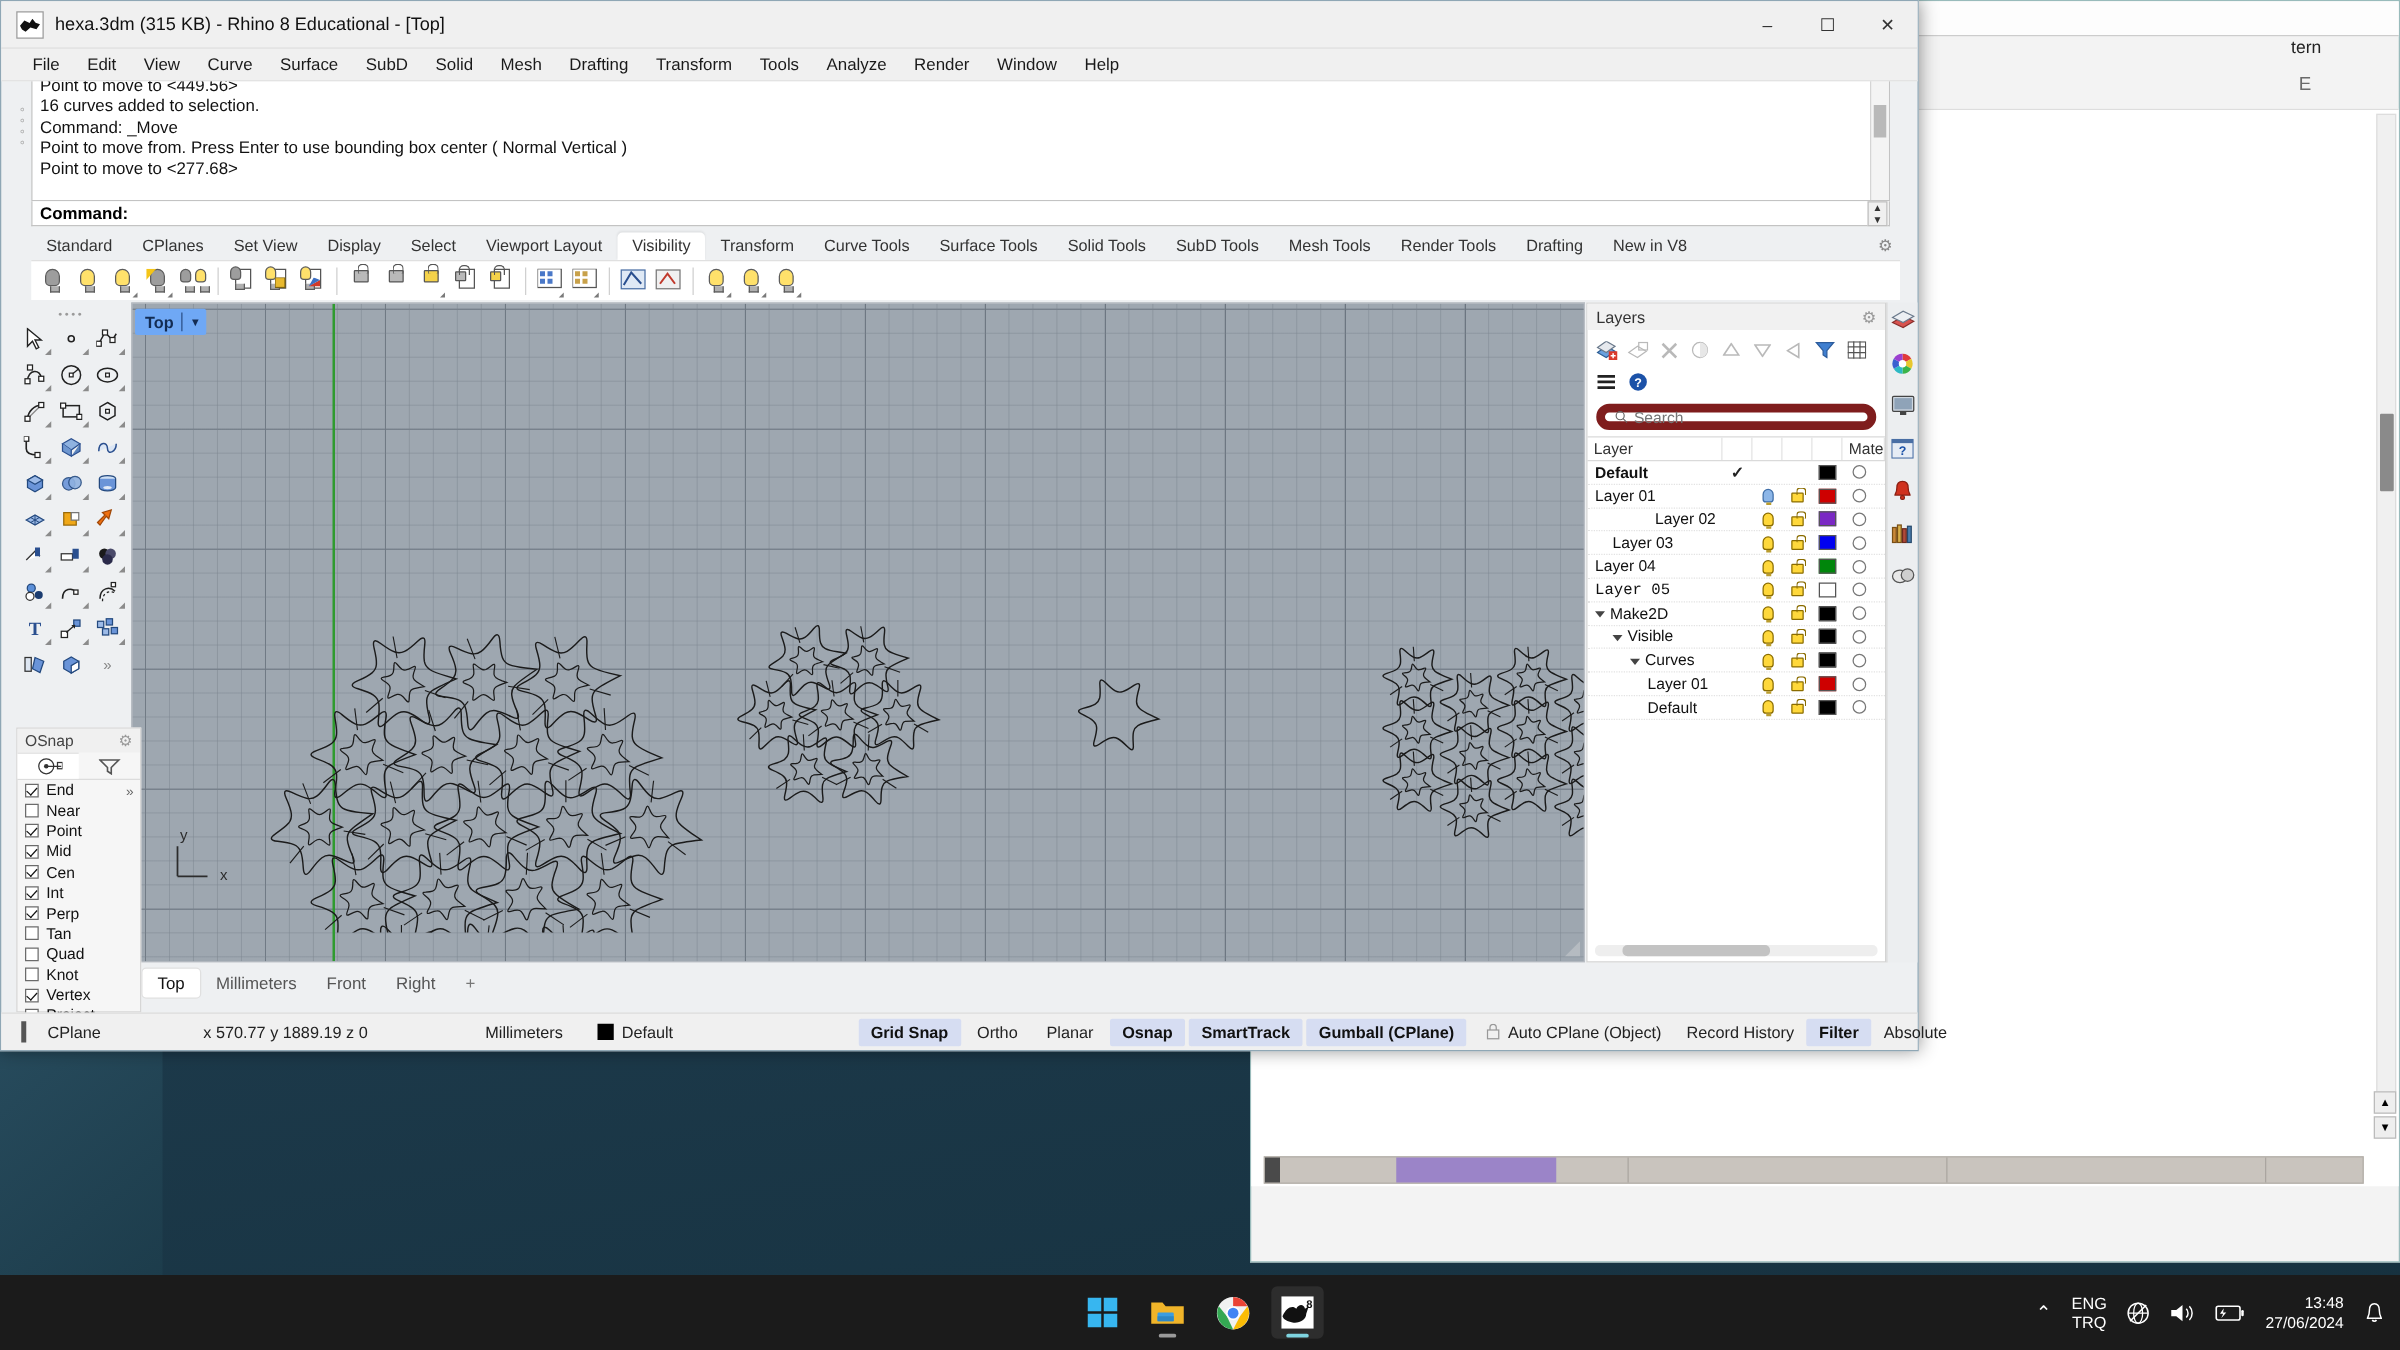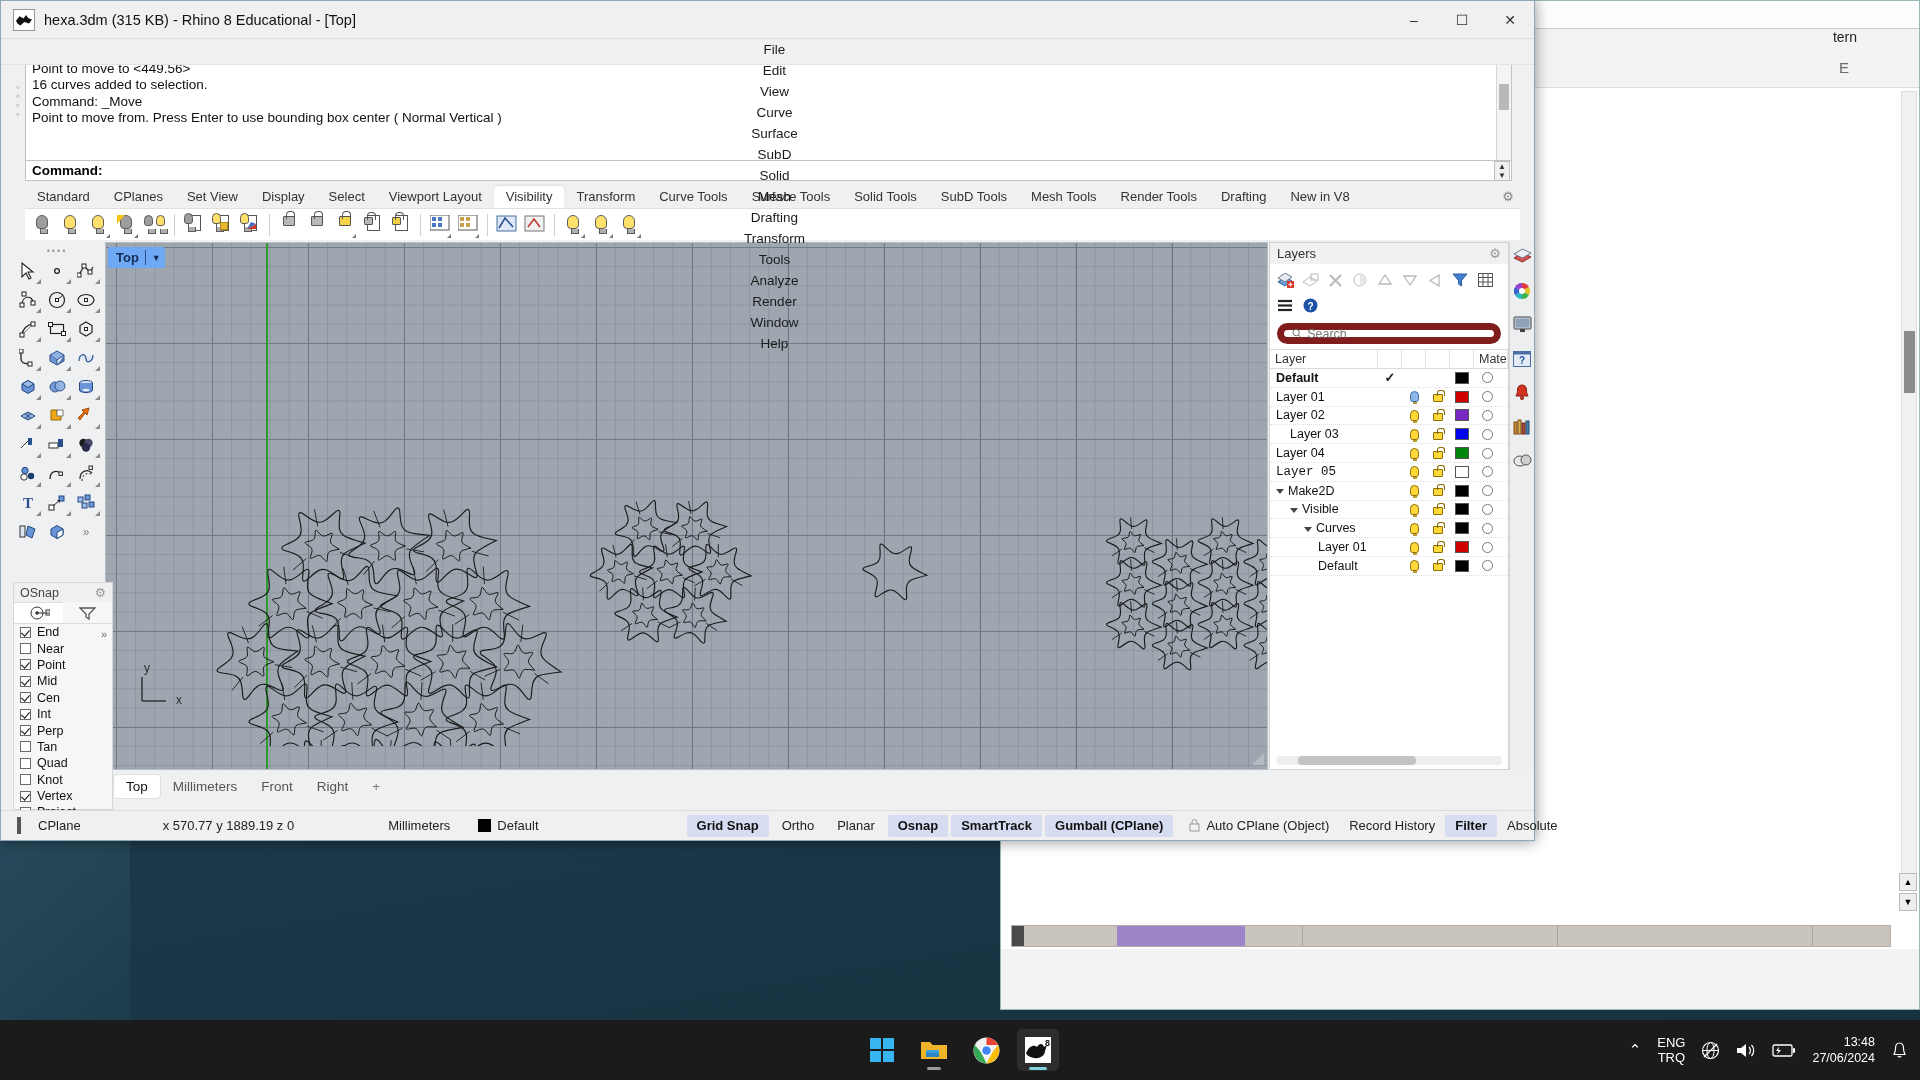--- a/index.html
+++ b/index.html
@@ -57,21 +57,21 @@
     background:#fff;border:1px solid #999;position:relative;overflow:hidden;}
   #rhino-logo:before{content:"";position:absolute;left:2px;top:4px;width:16px;height:13px;
     background:#111;clip-path:polygon(0% 55%,22% 22%,48% 38%,62% 12%,78% 36%,100% 46%,82% 76%,52% 66%,28% 92%,10% 78%);}
   .title-text{font-size:14.5px;color:#111;}
   .win-btns{position:absolute; right:0; top:0; height:38px; display:flex;}
   .win-btn{width:48px;height:38px;display:flex;align-items:center;justify-content:center;
     font-size:14px;color:#333;}
 
   
   #menubar{height:26px; background:#f0f0f0; display:flex; align-items:center;
-     padding-left:14px; border-bottom:1px solid #e3e3e3; position:relative; z-index:6;flex-direction:column;}
+     padding-left:14px; border-bottom:1px solid #e3e3e3; position:relative; z-index:6;}
   #menubar .mi{padding:3px 11px; font-size:13.5px; color:#1a1a1a; cursor:default;}
 
   
   #cmdarea{position:absolute; left:24px; top:40px; right:22px; height:120px;
      background:#fff; border:1px solid #c3c3c3; overflow:hidden; z-index:4;}
   .cmdline{font-size:13.5px; color:#111; padding:0 6px; line-height:16.6px; white-space:nowrap;}
   .cmdline.first{color:#111; opacity:.55;}
   #cmdprompt{position:absolute; left:24px; top:160px; right:22px; height:20px;
      background:#fff; border:1px solid #c3c3c3; border-top:none; z-index:4;
      display:flex; align-items:center; padding-left:6px; font-weight:bold; font-size:13.5px;}
@@ -261,20 +261,21 @@
       <div class="mi">Window</div>
       <div class="mi">Help</div>
     </div>
 
   <div id="cmdarea" style="padding-top: 2px;">
       <div class="cmdline first">Point to move from. Press Enter to use bounding box center ( Normal  Vertical )</div>
       <div class="cmdline">Point to move to &lt;449.56&gt;</div>
       <div class="cmdline">16 curves added to selection.</div>
       <div class="cmdline">Command: _Move</div>
       <div class="cmdline">Point to move from. Press Enter to use bounding box center ( Normal  Vertical )</div>
+      <div class="cmdline">Point to move to &lt;277.68&gt;</div>
       <div id="cmd-scroll">
         <div class="thm"></div>
       </div>
     </div>
   <div class="cmd-dots">∘<br>∘<br>∘<br>∘</div>
   <div id="cmdprompt">
     <span>Command:</span>
   </div>
   <div id="cmd-spin">▲<br>▼</div>
 
@@ -1115,21 +1116,21 @@
             <i class="mini-lock"></i>
           </div>
           <div class="lcol">
             <span class="swatch" style="background:#CE0000"></span>
           </div>
           <div class="lcol mat">
             <span class="matcirc"></span>
           </div>
         </div>
         <div class="lrow" style="display: grid; grid-template-columns: 1fr 24px 24px 24px 24px 34px;">
-          <div class="lname" style="padding-left: 6px;">
+          <div class="lname" style="padding-left: 6px; margin-left: 48px;">
             <span>Layer 02</span>
           </div>
           <div class="lcol"></div>
           <div class="lcol">
             <i class="mini-bulb y"></i>
           </div>
           <div class="lcol">
             <i class="mini-lock"></i>
           </div>
           <div class="lcol">

